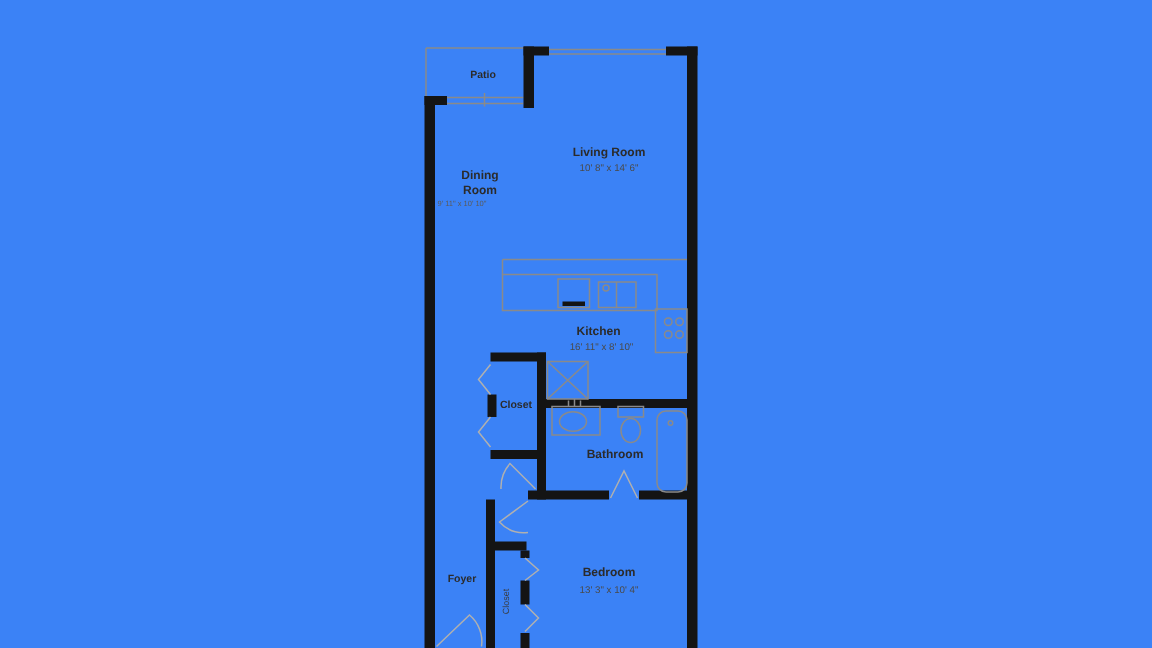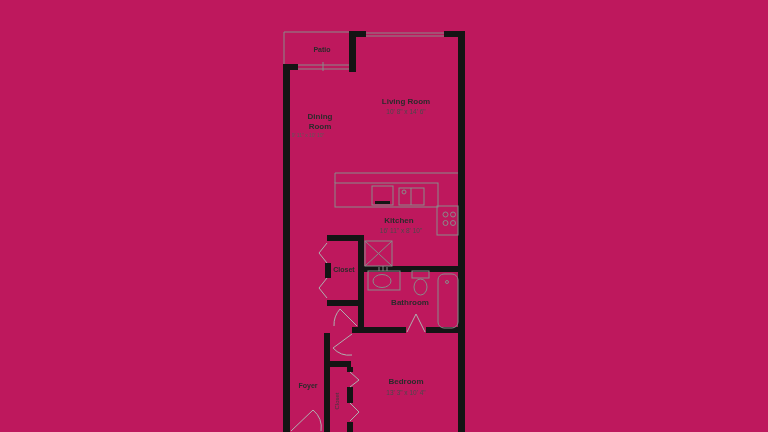--- a/index.html
+++ b/index.html
@@ -1,16 +1,16 @@
 <!DOCTYPE html>
 <html><head>
 <meta charset="utf-8">
 <style>
   html,body{margin:0;padding:0;background:#ffffff;}
-  .stage{position:relative;width:768px;height:432px;background:#be185d;overflow:hidden;}
+  .stage{position:relative;width:768px;height:432px;background:#3b82f6;overflow:hidden;}
   svg{display:block;}
   .wall{fill:#141414;stroke:none;}
   .thin{stroke:#8a8a8a;stroke-width:1;fill:none;}
   .door{stroke:#b0b0b0;stroke-width:1;fill:none;}
   .room-label{font-family:"Liberation Sans",sans-serif;font-size:8px;font-weight:600;fill:#2b2b2b;text-anchor:middle;}
   .dim-label{font-family:"Liberation Sans",sans-serif;font-size:6.5px;font-weight:400;fill:#4a4a4a;text-anchor:middle;}
   .dim-tiny{font-family:"Liberation Sans",sans-serif;font-size:5px;font-weight:400;fill:#5a5a5a;text-anchor:middle;}
   .small-label{font-family:"Liberation Sans",sans-serif;font-size:7px;font-weight:600;fill:#2b2b2b;text-anchor:middle;}
   .closet-vert{font-family:"Liberation Sans",sans-serif;font-size:6px;font-weight:400;fill:#3a3a3a;text-anchor:middle;}
 </style>

